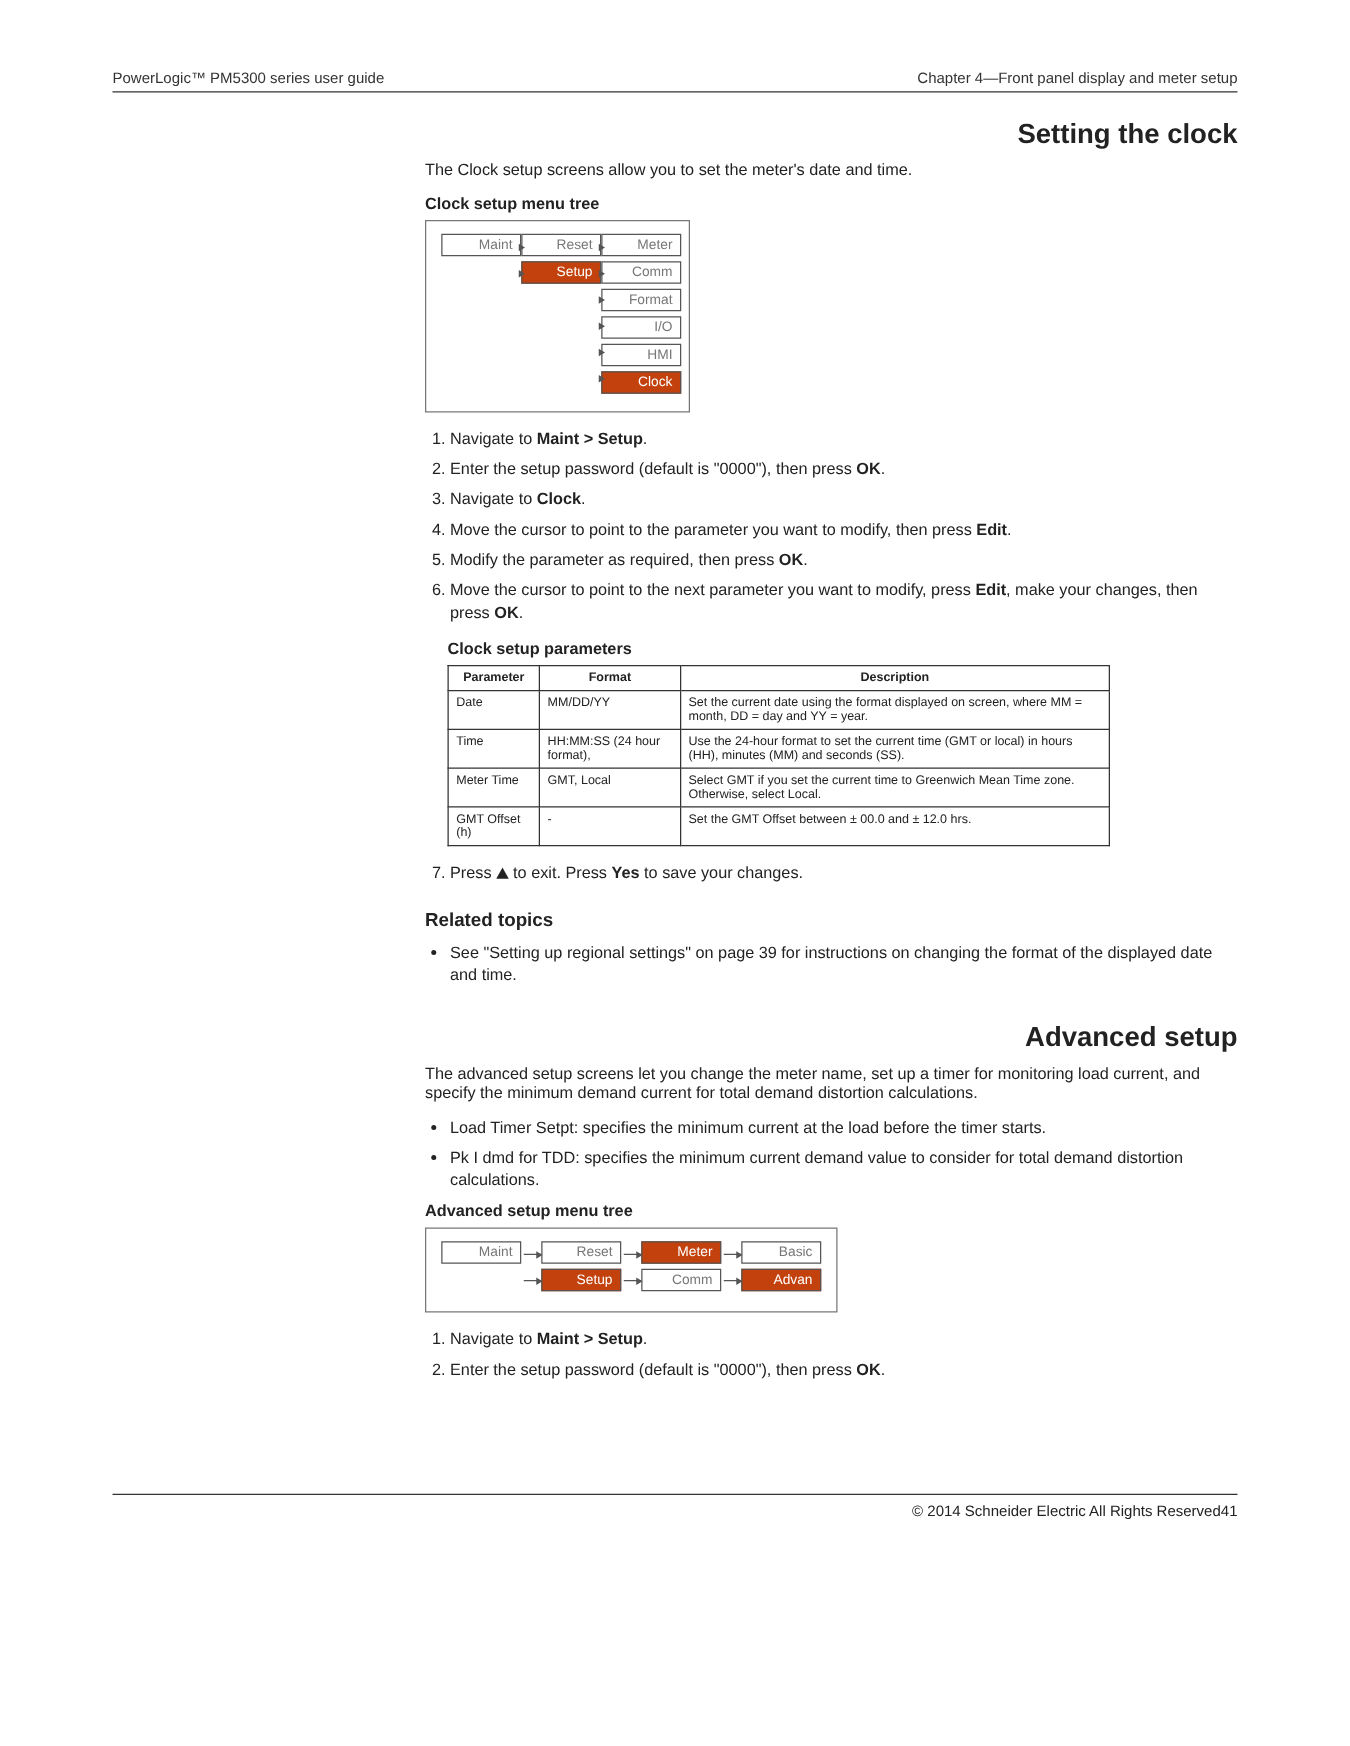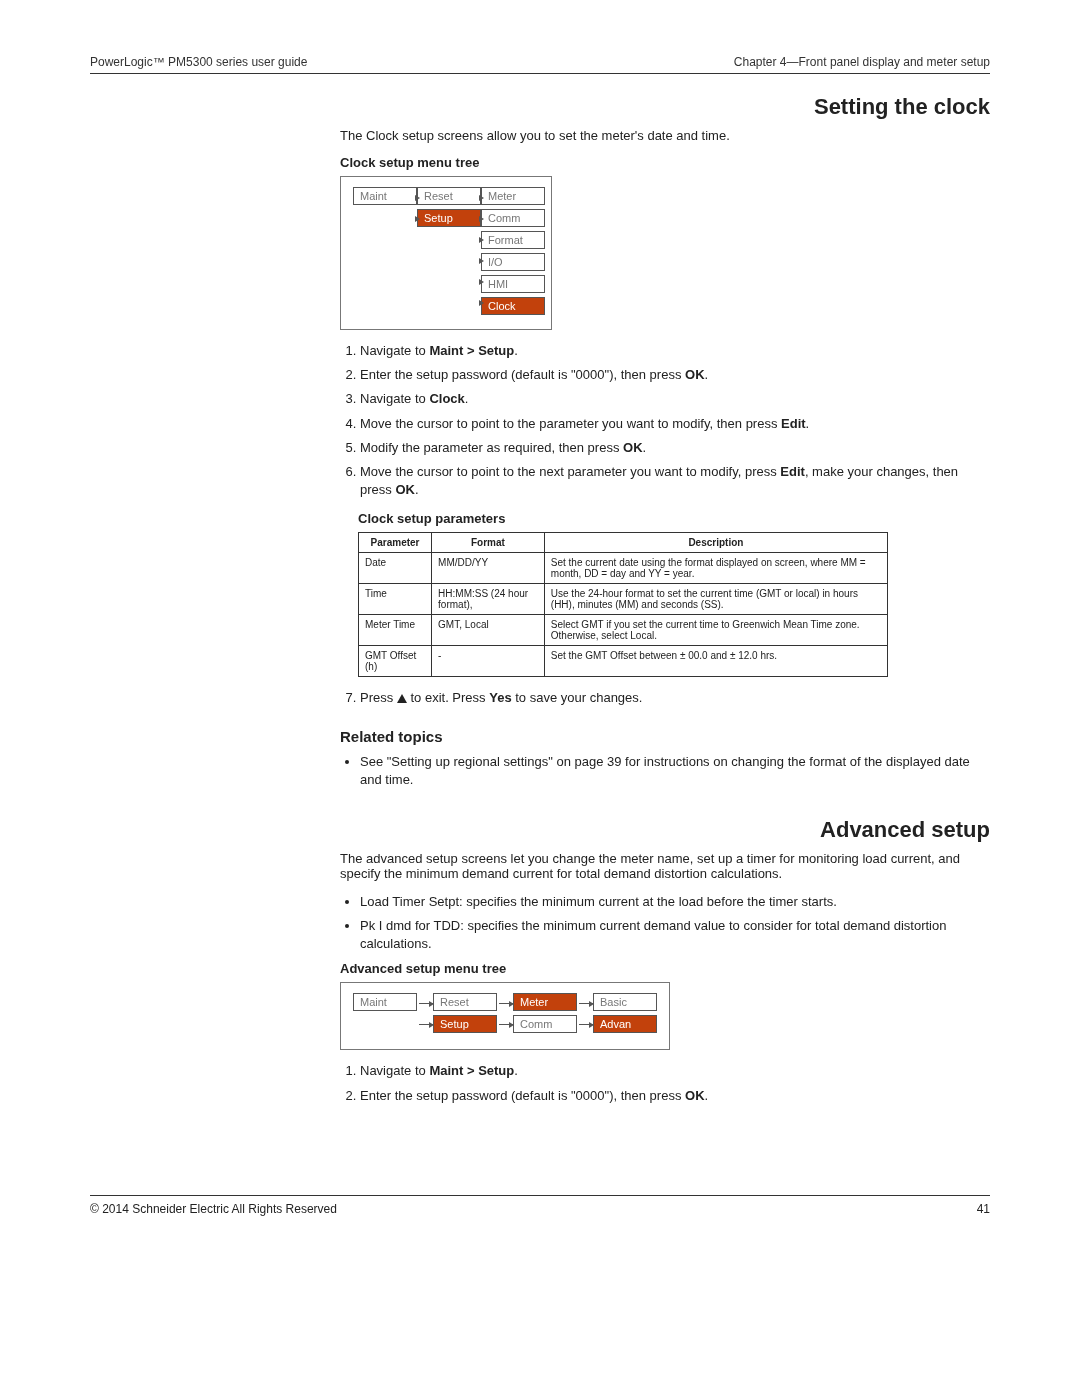--- a/index.html
+++ b/index.html
@@ -45,21 +45,21 @@
     border: 1px solid #777;
     padding: 10px 12px 14px 12px;
     display: inline-block;
     box-sizing: border-box;
   }
   .tree-row { display: flex; align-items: flex-start; }
   .col { display: flex; flex-direction: column; gap: 4px; }
   .node {
     border: 1px solid #555;
     min-width: 50px;
-    text-align: left;
+    text-align: right;
     font-size: 11px;
     padding: 2px 6px;
     background: #fff;
     color: #777;
   }
   .node.sel {
     background: #c2410c;
     color: #fff;
     border-color: #555;
   }
@@ -118,21 +118,21 @@
     border-left: 5px solid transparent;
     border-right: 5px solid transparent;
     border-bottom: 9px solid #222;
     vertical-align: -1px;
   }
   .ftr {
     border-top: 1px solid #333;
     margin-top: 90px;
     padding-top: 6px;
     display: flex;
-    justify-content: space-between;
+    justify-content: flex-end;
     font-size: 12px;
   }
   b { font-weight: bold; }
 </style>
 </head>
 <body>
 
 <div class="page">
 
   <div class="hdr">

